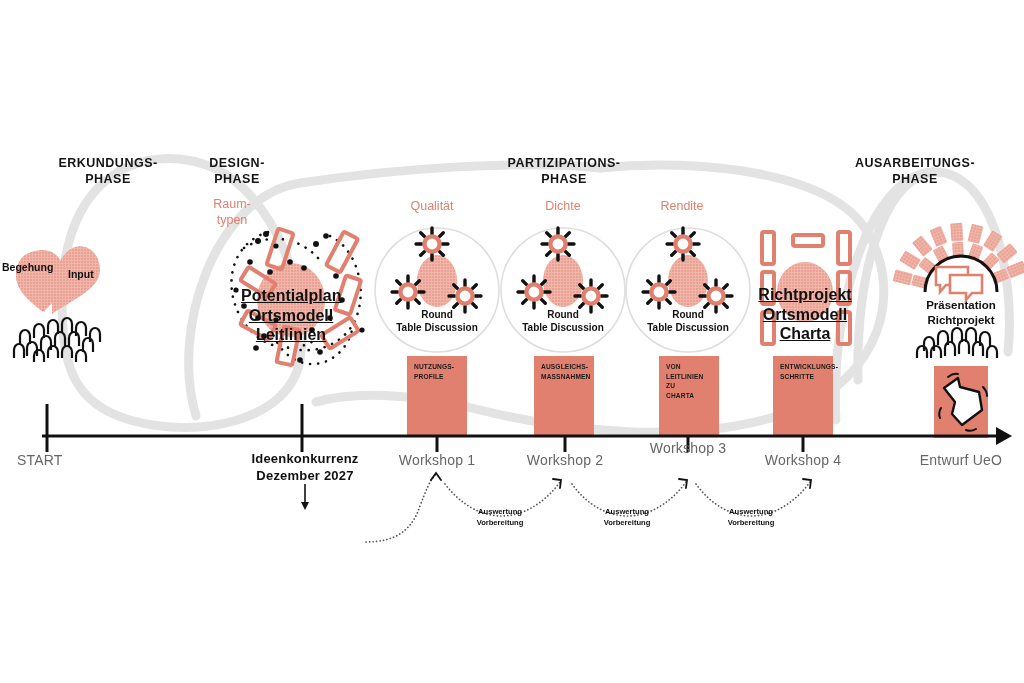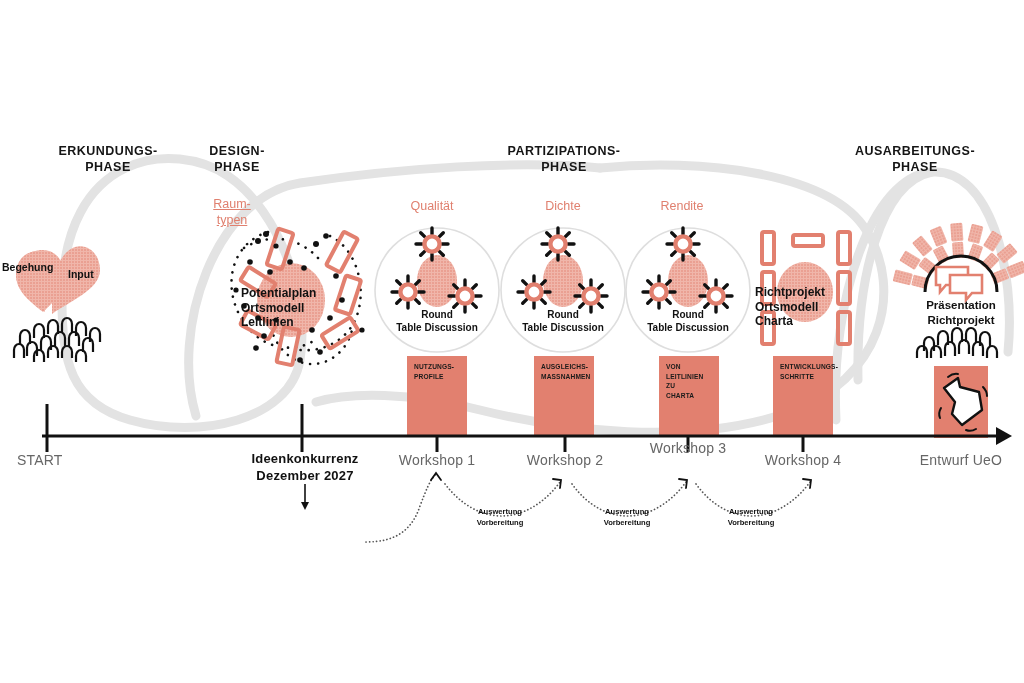--- a/index.html
+++ b/index.html
@@ -8,28 +8,29 @@
     width:1024px;height:683px;position:relative;overflow:hidden;
     font-family:"Liberation Sans", sans-serif;
     -webkit-font-smoothing:antialiased;
   }
   #stage{position:absolute;left:0;top:0;width:1024px;height:683px;}
   svg.layer{position:absolute;left:0;top:0;width:1024px;height:683px;overflow:visible;}
   .txt{position:absolute;}
 
   .phase-title{
     font-size:12.5px;font-weight:bold;color:#151515;letter-spacing:.5px;
-    text-align:center;line-height:1.25;white-space:nowrap;
+    text-align:center;line-height:1.25;white-space:nowrap;margin-top:12px;
   }
   .theme-label{
     font-size:12.5px;color:#E0806F;text-align:center;line-height:1.3;white-space:nowrap;
   }
   .blob-label{
-    font-size:12px;font-weight:bold;color:#111;line-height:1.22;
+    font-size:16px;font-weight:bold;color:#111;text-align:center;line-height:1.22;
     white-space:nowrap;
+    text-decoration:underline;
   }
   .rt-label{
     font-size:10px;font-weight:bold;color:#111;text-align:center;line-height:1.28;
     white-space:nowrap;
   }
   .box-label{
     font-size:6.6px;font-weight:bold;color:#1a1a1a;line-height:1.45;
     letter-spacing:.15px;white-space:nowrap;text-align:left;
   }
   .axis-tick-label{
@@ -87,21 +88,21 @@
   </div>
   <div class="txt phase-title" style="left:479px;top:144px;width:170px;">
     <div>PARTIZIPATIONS-</div>
     <div>PHASE</div>
   </div>
   <div class="txt phase-title" style="left:830px;top:144px;width:170px;">
     <div>AUSARBEITUNGS-</div>
     <div>PHASE</div>
   </div>
 
-  <div class="txt theme-label" style="left:192px;top:196px;width:80px;text-decoration:underline;">
+  <div class="txt theme-label" style="left:192px;top:196px;width:80px;">
     <div>Raum-</div>
     <div>typen</div>
   </div>
   <div class="txt theme-label" style="left:392px;top:198px;width:80px;">Qualität</div>
   <div class="txt theme-label" style="left:523px;top:198px;width:80px;">Dichte</div>
   <div class="txt theme-label" style="left:642px;top:198px;width:80px;">Rendite</div>
 
   <svg class="layer" viewBox="0 0 1024 683">
     <defs>
       <pattern id="dots" width="3" height="3" patternUnits="userSpaceOnUse">

